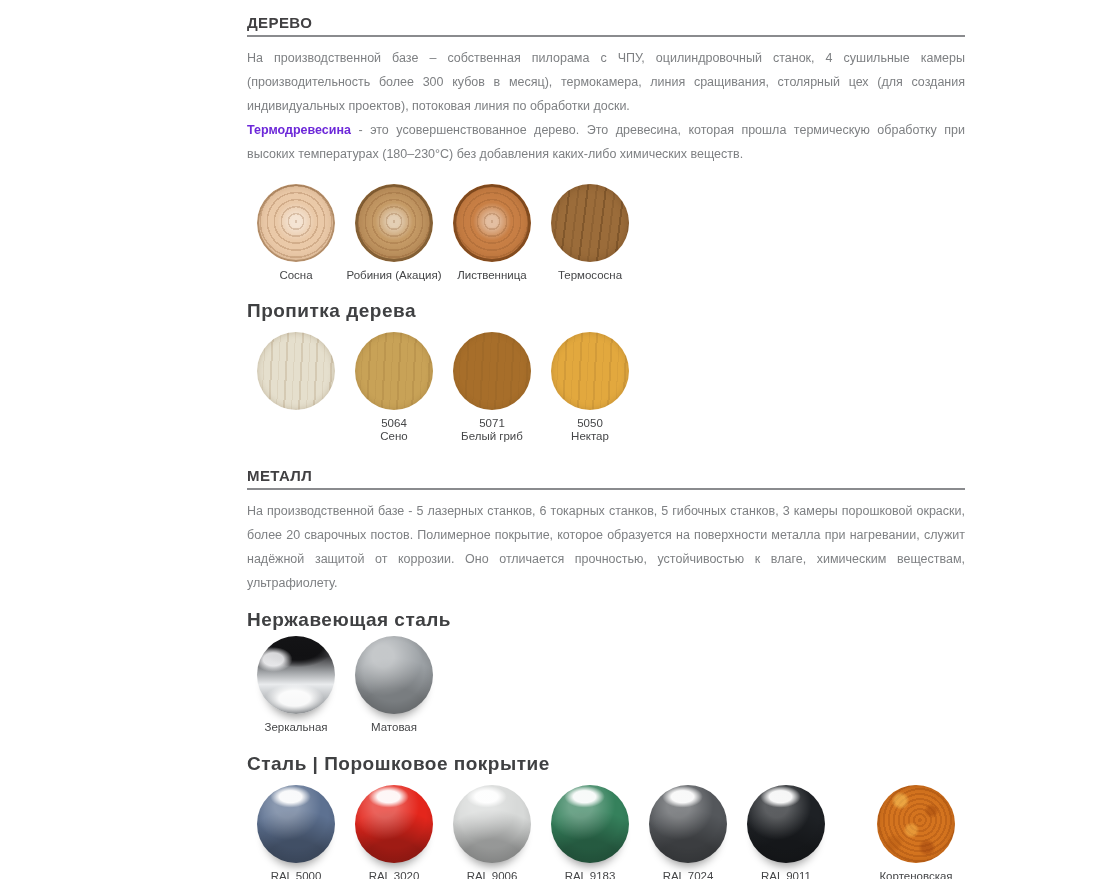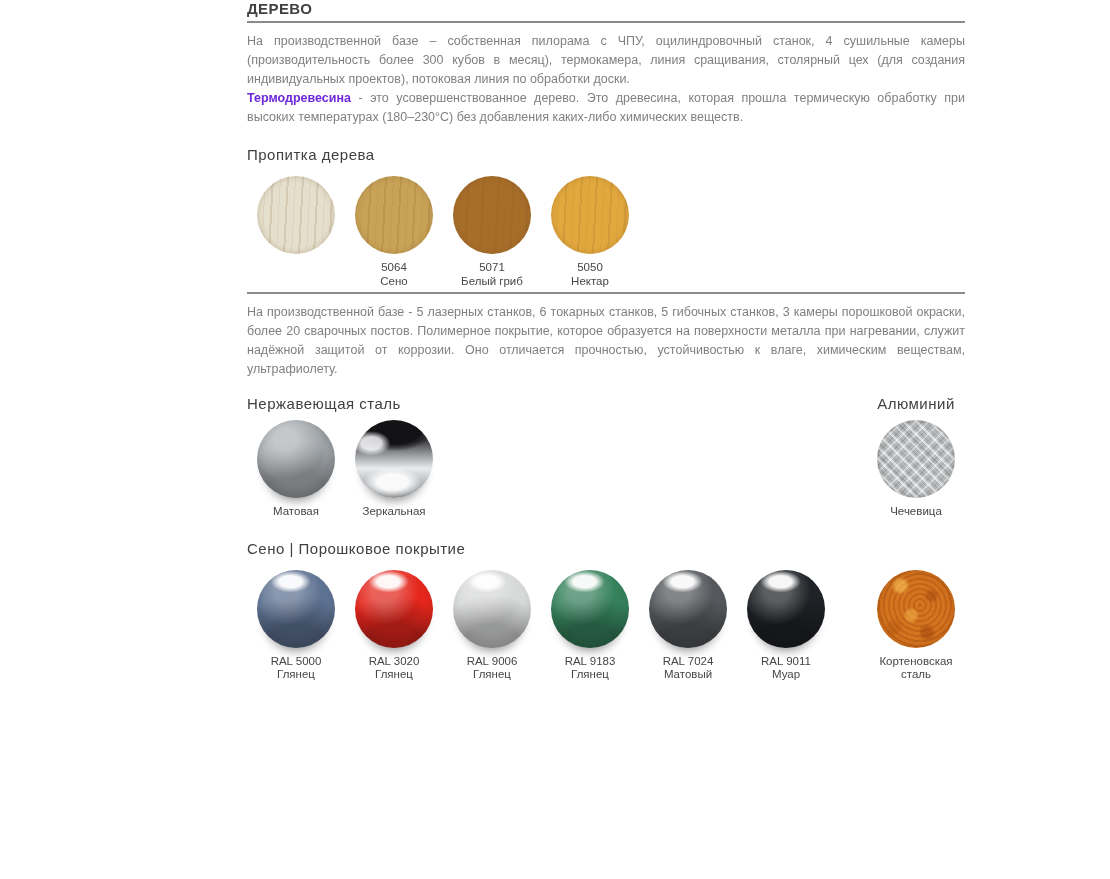--- a/index.html
+++ b/index.html
@@ -4,36 +4,36 @@
 <style>
   html, body { margin:0; padding:0; }
   body {
     width:1110px; height:879px; background:#ffffff; overflow:hidden;
     font-family:"Liberation Sans", sans-serif;
     -webkit-font-smoothing:antialiased;
   }
   .content { margin-left:247px; width:718px; }
 
   .section-title {
-    margin:0; 
+    margin:0; padding-top:14px;
     font-size:15px; line-height:17px; font-weight:700;
     color:#414042; letter-spacing:.4px;
   }
   .rule { height:2px; background:#8a8b8e; margin-top:4px; }
 
   .body-text {
-    margin:9px 0 0; font-size:12.5px; line-height:19px;
+    margin:9px 0 0; font-size:12.5px; line-height:24px;
     color:#7e8083; text-align:justify;
   }
   .body-text.cont { margin-top:0; }
   .body-text b { font-weight:700; color:#6d28d9; }
 
   .subheading {
-    font-size:15px; line-height:17px; color:#3f4042;
-    letter-spacing:.5px; font-weight:400;
+    font-size:19px; line-height:17px; color:#3f4042;
+    letter-spacing:.5px; font-weight:700;
   }
 
   .swatch-row { display:flex; }
   .swatch-item { width:98px; text-align:center; flex:0 0 auto; }
   .circle {
     width:78px; height:78px; border-radius:50%; margin:0 auto;
     background:var(--c,#ccc); position:relative;
   }
   .swatch-label {
     margin-top:7px; font-size:11.5px; line-height:13.5px; color:#454648;
@@ -127,20 +127,38 @@
 
 <div class="content">
 
   <section>
     <h2 class="section-title">ДЕРЕВО</h2>
     <div class="rule"></div>
 
     <p class="body-text">На производственной базе – собственная пилорама с ЧПУ, оцилиндровочный станок, 4 сушильные камеры (производительность более 300 кубов в месяц), термокамера, линия сращивания, столярный цех (для создания индивидуальных проектов), потоковая линия по обработки доски.</p>
     <p class="body-text cont"><b>Термодревесина</b><span> - это усовершенствованное дерево. Это древесина, которая прошла термическую обработку при высоких температурах (180–230°С) без добавления каких-либо химических веществ.</span></p>
 
+    <div class="swatch-row wood-row">
+      <div class="swatch-item">
+        <div class="circle tex-rings flat-shadow" style="--c: #eac9a8;"></div>
+        <div class="swatch-label"><span class="nowrap">Сосна</span></div>
+      </div>
+      <div class="swatch-item">
+        <div class="circle tex-rings heart flat-shadow" style="--c: #c99f6a;"></div>
+        <div class="swatch-label"><span class="nowrap">Робиния (Акация)</span></div>
+      </div>
+      <div class="swatch-item">
+        <div class="circle tex-rings bark flat-shadow" style="--c: #c87f45;"></div>
+        <div class="swatch-label"><span class="nowrap">Лиственница</span></div>
+      </div>
+      <div class="swatch-item">
+        <div class="circle tex-grain flat-shadow" style="--c: #9b6c3a;"></div>
+        <div class="swatch-label"><span class="nowrap">Термососна</span></div>
+      </div>
+    </div>
 
     <div class="subheading impreg-heading">Пропитка дерева</div>
 
     <div class="swatch-row impreg-row">
       <div class="swatch-item">
         <div class="circle tex-grain-soft flat-shadow" style="--c: #e5dfcd;"></div>
       </div>
       <div class="swatch-item">
         <div class="circle tex-grain-soft flat-shadow" style="--c: #c8a257;"></div>
         <div class="swatch-label">
@@ -159,46 +177,42 @@
         <div class="circle tex-grain-soft flat-shadow" style="--c: #e2a83e;"></div>
         <div class="swatch-label">
           <div>5050</div>
           <div>Нектар</div>
         </div>
       </div>
     </div>
   </section>
 
   <section>
+    <h2 class="section-title metal-title">МЕТАЛЛ</h2>
     <div class="rule"></div>
 
     <p class="body-text">На производственной базе - 5 лазерных станков, 6 токарных станков, 5 гибочных станков, 3 камеры порошковой окраски, более 20 сварочных постов. Полимерное покрытие, которое образуется на поверхности металла при нагревании, служит надёжной защитой от коррозии. Оно отличается прочностью, устойчивостью к влаге, химическим веществам, ультрафиолету.</p>
 
     <div class="steel-row">
       <div class="steel-group">
         <div class="subheading">Нержавеющая сталь</div>
         <div class="swatch-row">
           <div class="swatch-item">
+            <div class="circle sphere-chrome sphere-shadow" style="--c: #c8cacc;"></div>
+            <div class="swatch-label"><span>Зеркальная</span></div>
+          </div>
+          <div class="swatch-item">
             <div class="circle sphere-matte sphere-shadow" style="--c: #9ba0a4;"></div>
             <div class="swatch-label"><span>Матовая</span></div>
           </div>
-          <div class="swatch-item">
-            <div class="circle sphere-chrome sphere-shadow" style="--c: #c8cacc;"></div>
-            <div class="swatch-label"><span>Зеркальная</span></div>
-          </div>
-        </div>
-      </div>
-      <div class="alu-group">
-        <div class="subheading">Алюминий</div>
-        <div class="circle tex-diamond flat-shadow" style="--c: #b8babc;"></div>
-        <div class="swatch-label"><span>Чечевица</span></div>
-      </div>
-    </div>
-
-    <div class="subheading powder-heading">Сено | Порошковое покрытие</div>
+        </div>
+      </div>
+    </div>
+
+    <div class="subheading powder-heading">Сталь | Порошковое покрытие</div>
 
     <div class="swatch-row powder-row">
       <div class="swatch-item">
         <div class="circle sphere sphere-shadow" style="--c: #5d7191;"></div>
         <div class="swatch-label">
           <div class="code-bold">RAL 5000</div>
           <div>Глянец</div>
         </div>
       </div>
       <div class="swatch-item">

